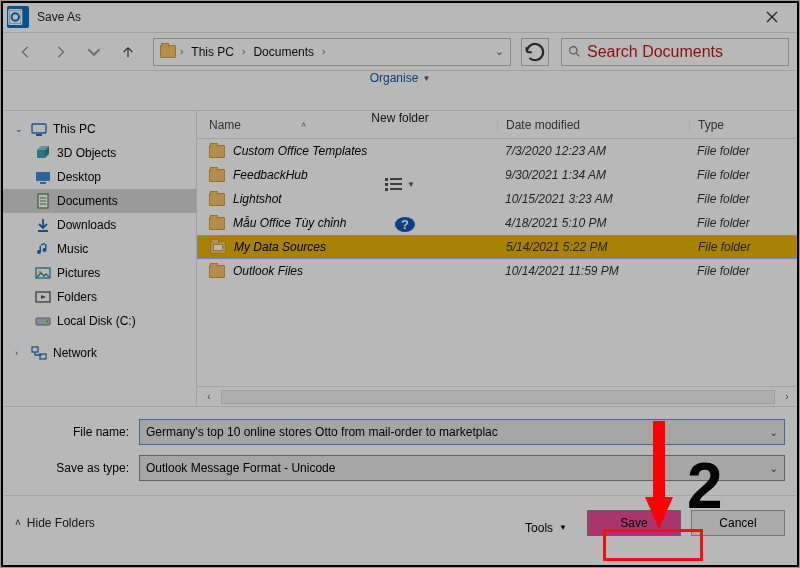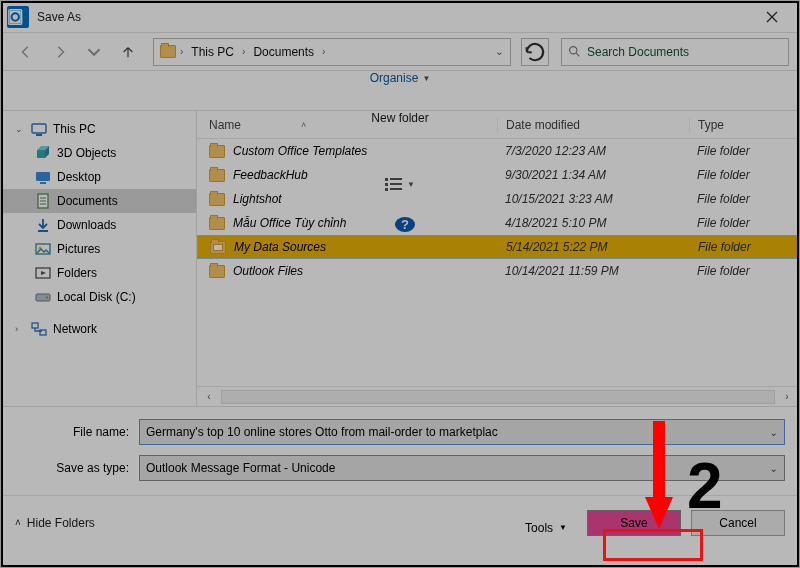--- a/index.html
+++ b/index.html
@@ -16,21 +16,21 @@
 
   
   .navbar { height: 38px; display:flex; align-items:center; padding: 0 10px; gap: 4px; border-bottom:1px solid #e1e1e1; }
   .nav-btn { width:30px; height:28px; display:flex; align-items:center; justify-content:center; color:#888; }
   .nav-btn svg { width:14px; height:14px; }
   .nav-btn.up { color:#333; }
   .address { flex:1; height:28px; border:1px solid #bbb; display:flex; align-items:center; padding:0 6px; gap:4px; font-size:12px; margin: 0 6px; }
   .address .crumb { padding: 0 4px; color:#111; }
   .address .chev { color:#666; font-size:10px; }
   .refresh { width:28px; height:28px; border:1px solid #bbb; display:flex; align-items:center; justify-content:center; margin-right: 8px;}
-  .search { width: 228px; height:28px; border:1px solid #bbb; display:flex; align-items:center; padding:0 6px; gap:6px; color:#14532d; font-size:12px; }
+  .search { width: 228px; height:28px; border:1px solid #bbb; display:flex; align-items:center; padding:0 6px; gap:6px; color:#b91c1c; font-size:16px; }
   .search svg { width:13px; height:13px; }
 
   
   .cmdbar { height: 40px; display:flex; align-items:center; padding: 0 14px; gap: 26px; border-bottom:1px solid #e1e1e1;flex-direction:column; }
   .cmd { font-size:12px; color:#0a5aa0; display:flex; align-items:center; gap:4px; }
   .cmd .tri { font-size:8px; color:#555; }
   .spacer { flex:1; }
   .view-btn { display:flex; align-items:center; gap:4px; color:#555; }
   .help { width:20px; height:20px; border-radius:50%; background:#0b5ab8; color:#fff; font-size:13px; font-weight:bold; display:flex; align-items:center; justify-content:center; margin-left:10px;}
 
@@ -226,20 +226,28 @@
               <svg viewBox="0 0 16 16">
                 <path d="M8 2v8M4 7l4 4 4-4" fill="none" stroke="#1f6fb8" stroke-width="1.8"></path>
                 <rect x="3" y="13" width="10" height="2" fill="#1f6fb8"></rect>
               </svg>
             </span>
             <span>Downloads</span>
           </div>
           <div class="node sub">
             <span class="ico">
               <svg viewBox="0 0 16 16">
+                <path d="M6 3v8a2 2 0 1 1-1.5-2V5l7-2v6a2 2 0 1 1-1.5-2V2z" fill="#1f6fb8"></path>
+              </svg>
+            </span>
+            <span>Music</span>
+          </div>
+          <div class="node sub">
+            <span class="ico">
+              <svg viewBox="0 0 16 16">
                 <rect x="1" y="3" width="14" height="10" fill="none" stroke="#2f8a9a" stroke-width="1.3"></rect>
                 <circle cx="5" cy="7" r="1.5" fill="#f2b92c"></circle>
                 <path d="M2 12l4-4 3 3 2-2 3 3" fill="none" stroke="#2f8a9a" stroke-width="1.3"></path>
               </svg>
             </span>
             <span>Pictures</span>
           </div>
           <div class="node sub">
             <span class="ico">
               <svg viewBox="0 0 16 16">

